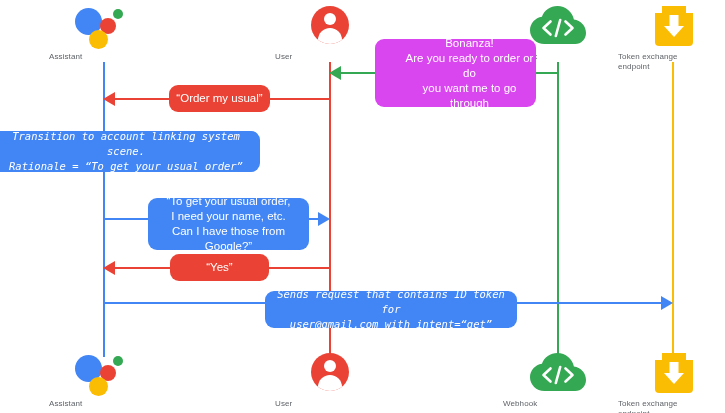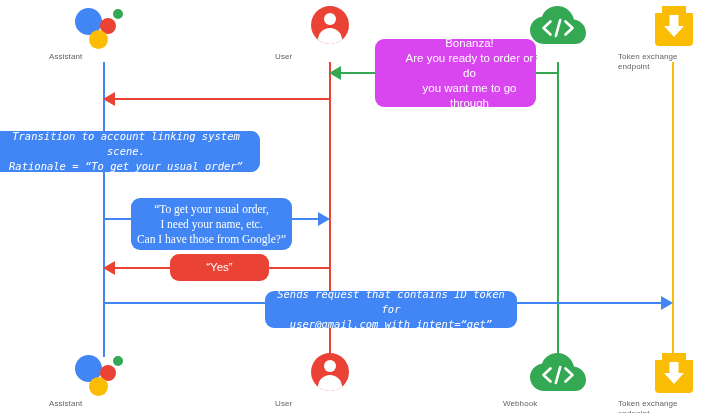--- a/index.html
+++ b/index.html
@@ -239,25 +239,26 @@
   <div class="arrow-head left ah-red" style="left:103px; top:261px;"></div>
 
   <div class="arrow-line c-blue" style="left:104px; top:302px; width:557px;"></div>
   <div class="arrow-head right ah-blue" style="left:661px; top:296px;"></div>
 
   <div class="bubble green speech" style="left:375px; top:39px; width:161px; height:68px;">“Welcome to Boba Bonanza!
 Are you ready to order or do
 you want me to go through
 the drinks with you?”</div>
 
+  <div class="bubble red speech" style="left:169px; top:85px; width:101px; height:27px;">“Order my usual”</div>
 
   <div class="bubble blue mono" style="left:-8px; top:131px; width:268px; height:41px;">Transition to account linking system scene.
 Rationale = “To get your usual order”</div>
 
-  <div class="bubble blue speech" style="left:131px; top:198px; width:161px; height:52px;font-family:Liberation Serif, serif;">“To get your usual order,
+  <div class="bubble blue speech" style="left:148px; top:198px; width:161px; height:52px;">“To get your usual order,
 I need your name, etc.
 Can I have those from Google?”</div>
 
   <div class="bubble red speech" style="left:170px; top:254px; width:99px; height:27px;">“Yes”</div>
 
   <div class="bubble blue mono" style="left:265px; top:291px; width:252px; height:37px;">Sends request that contains ID token for
 user@gmail.com with intent=“get”</div>
 
   <div class="actor" style="left:49px; top:351px;">
     <div class="actor-icon">

